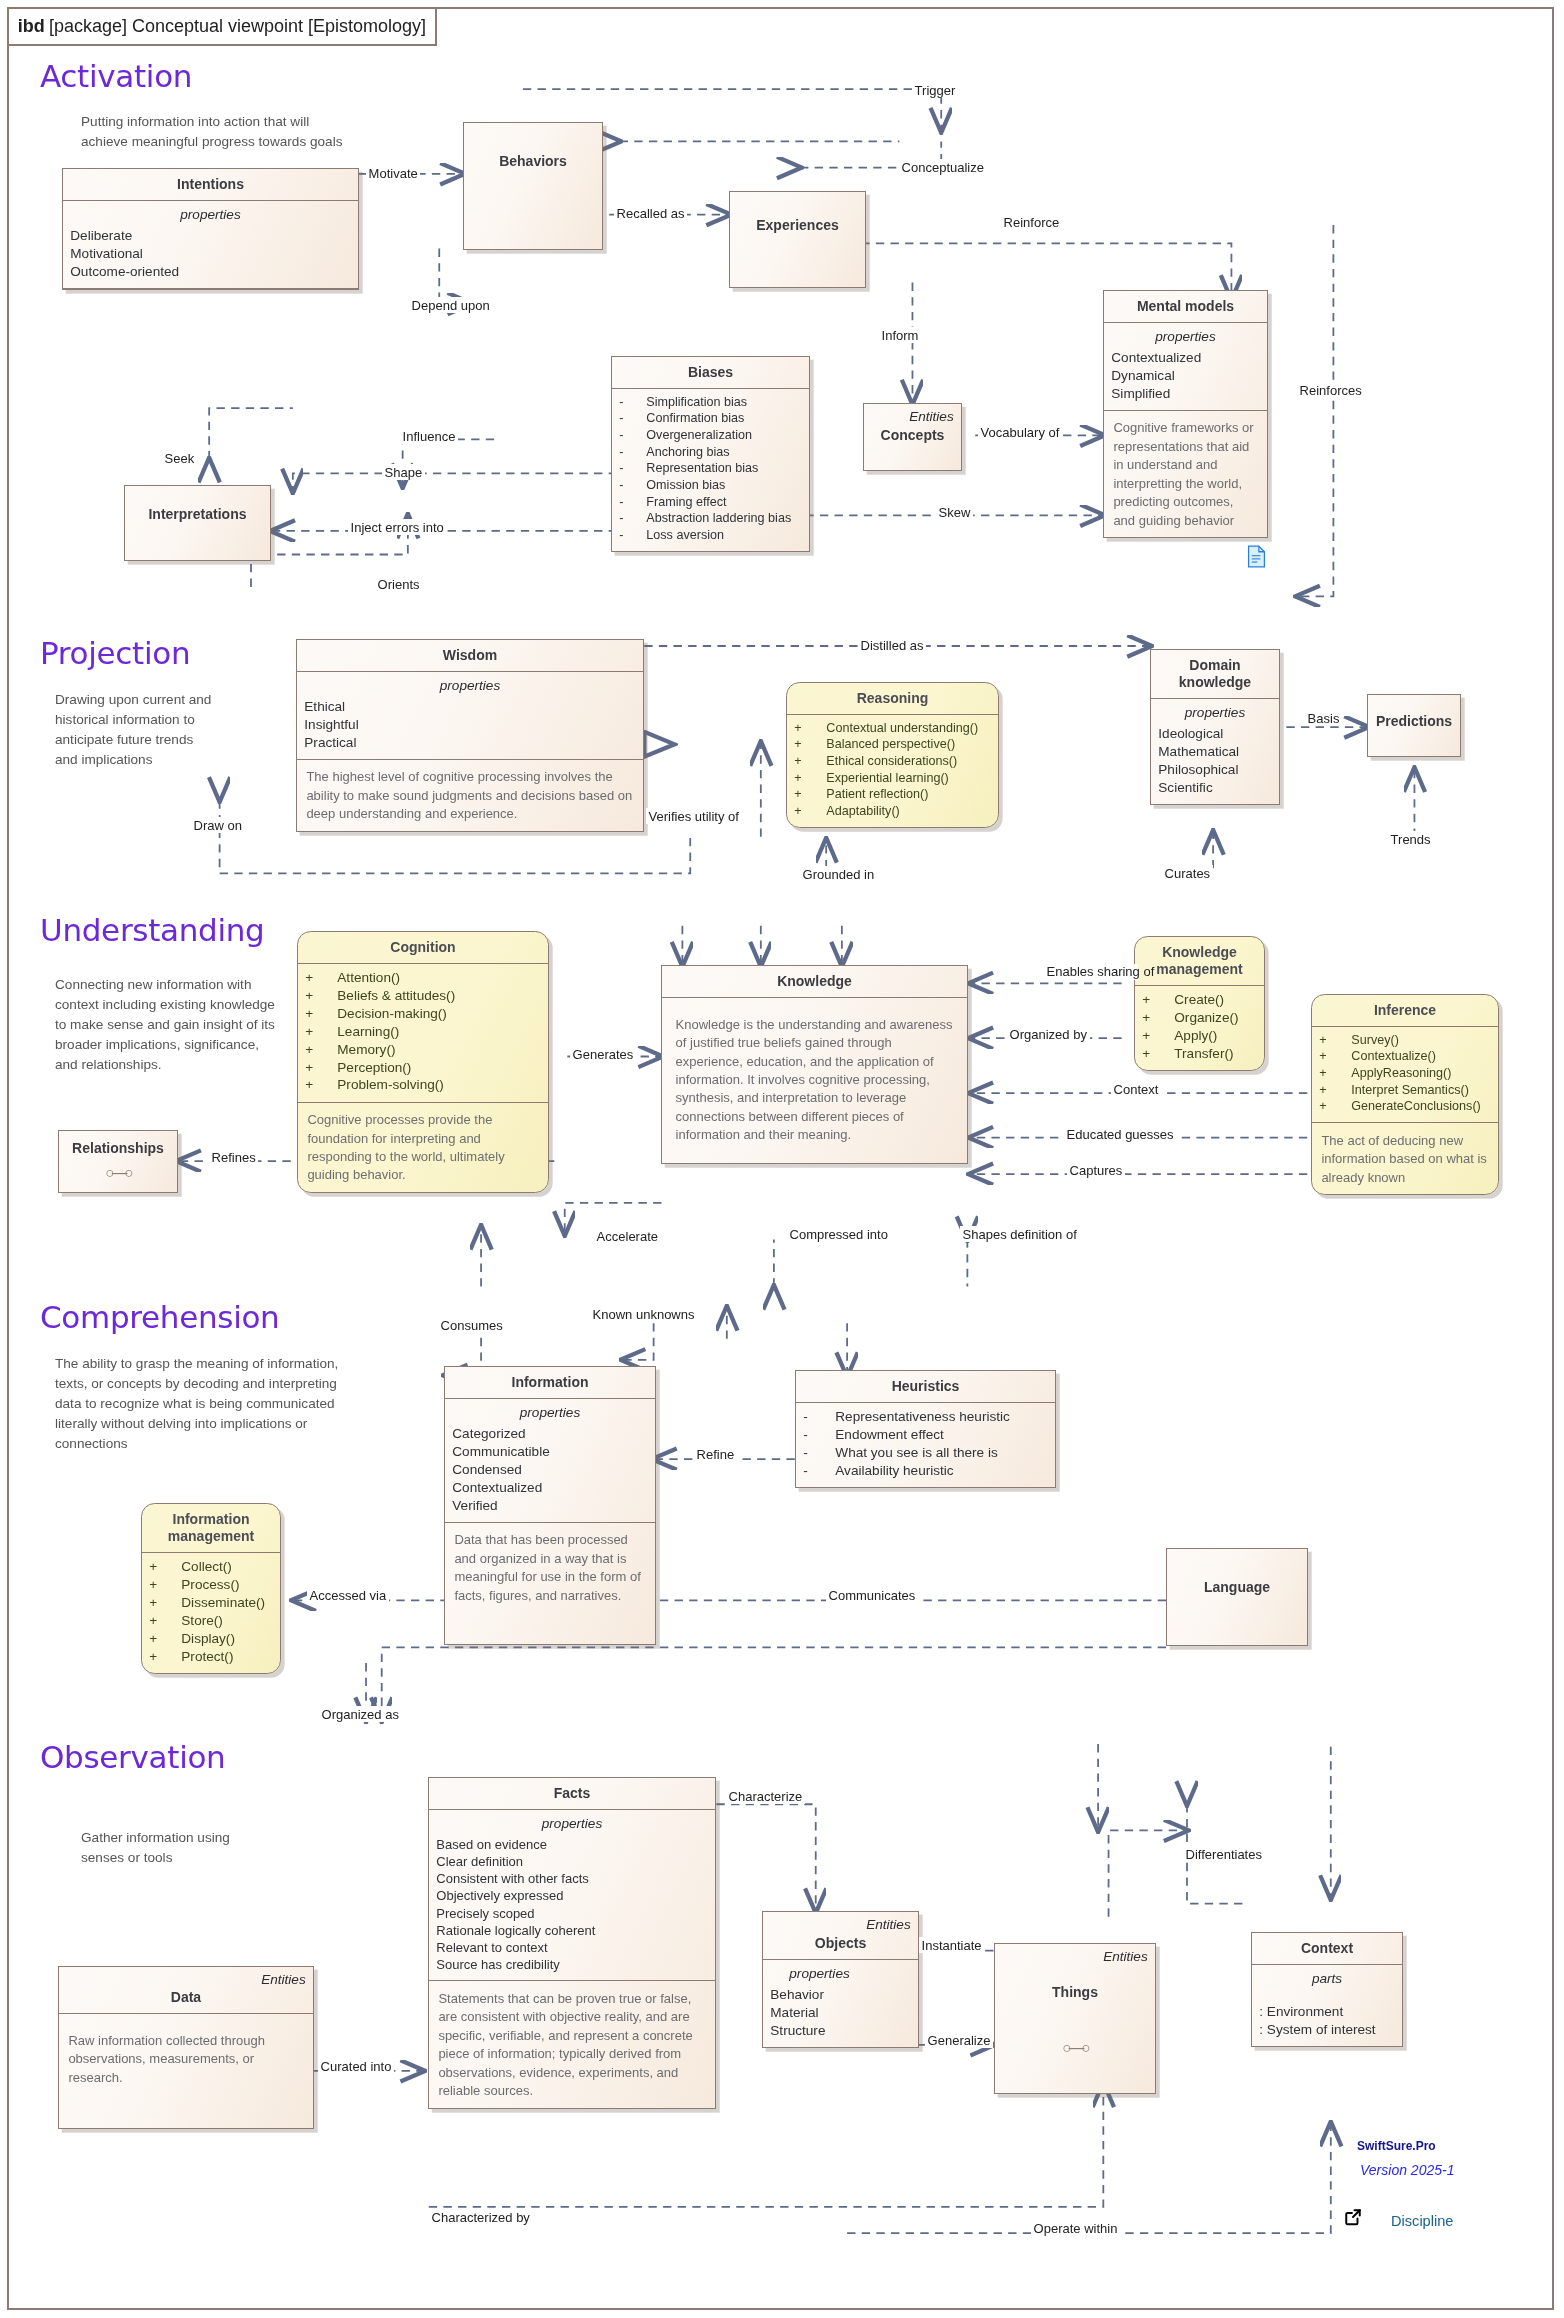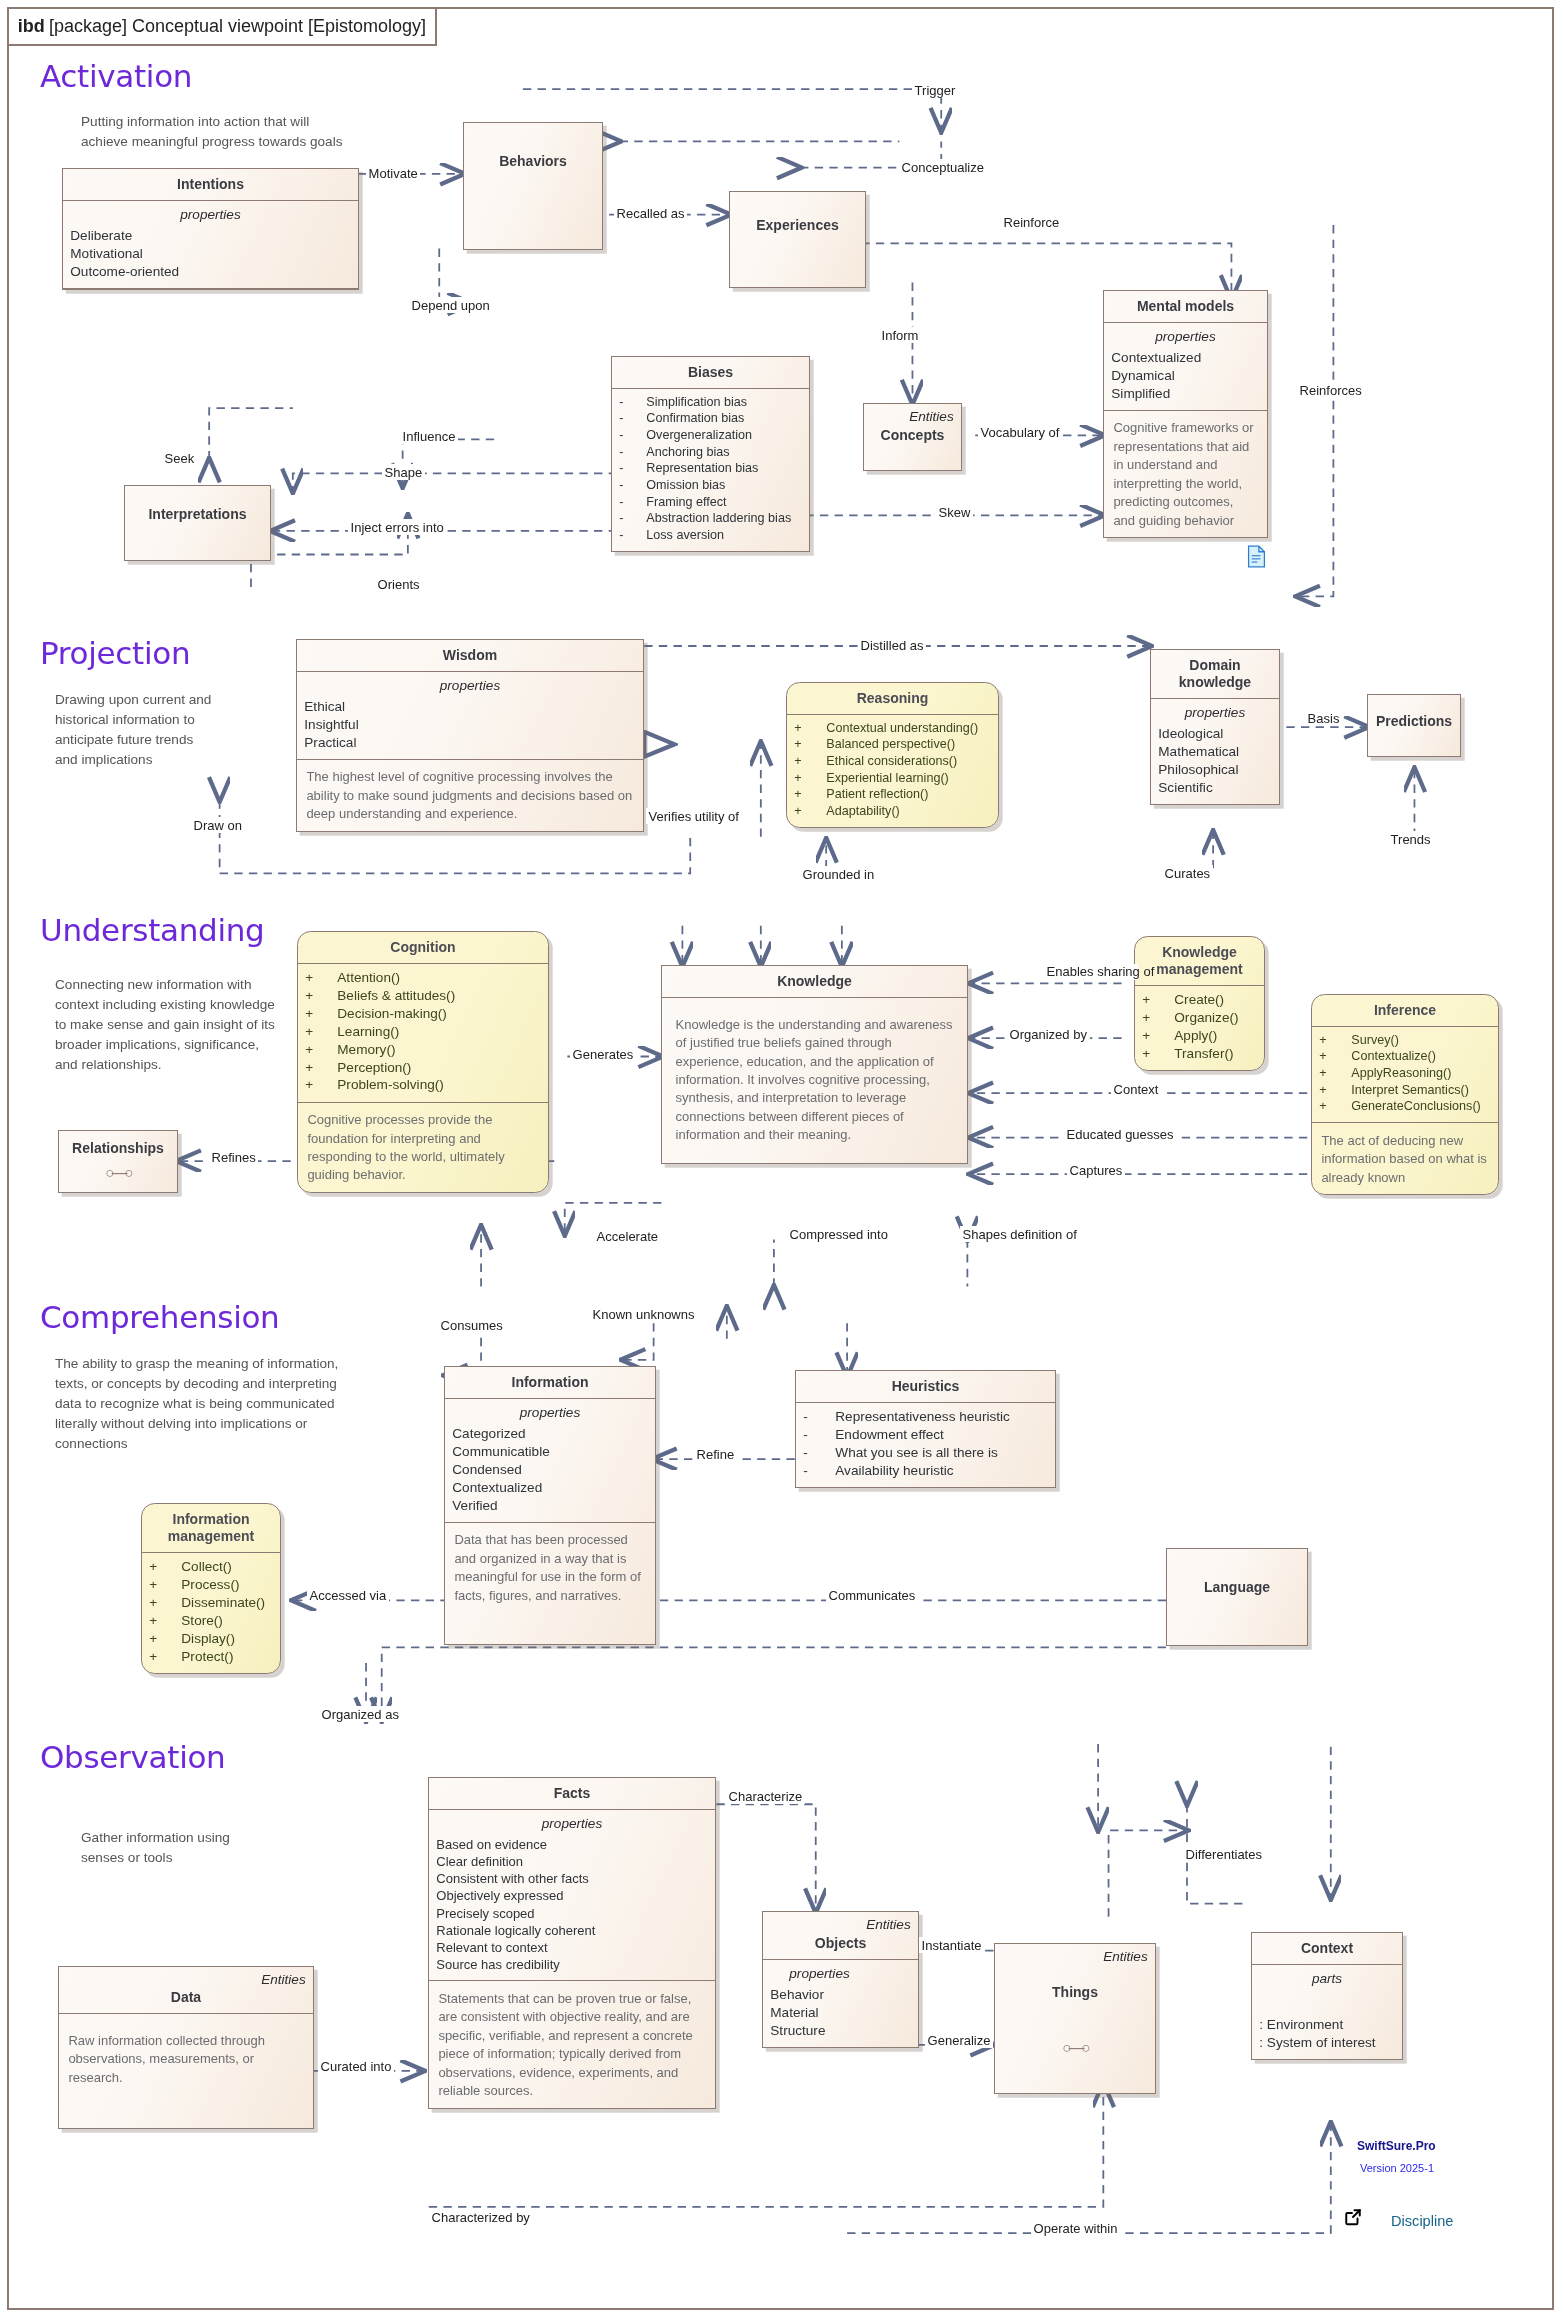--- a/index.html
+++ b/index.html
@@ -38,21 +38,21 @@
   .node .oplist .vis{width:32px;flex:0 0 32px;}
 
   
   .edge{position:absolute;pointer-events:none;}
   .elabel{position:absolute;background:#fff;font-size:13px;color:#222;padding:0.5px 2.6px;white-space:nowrap;}
 
   
   .assoc-glyph{text-align:center;color:#8d7b73;font-size:15.7px;letter-spacing:-3.1px;padding-bottom:5.2px;}
   .doc-icon{position:absolute;width:19px;height:23px;}
   .brand{position:absolute;font-size:12px;font-weight:bold;color:#14148c;}
-  .brandver{position:absolute;font-size:11px;color:#2a2aee;}
+  .brandver{position:absolute;font-size:14px;color:#2a2aee;font-style:italic;}
   .disc{position:absolute;font-size:14.6px;color:#16648c;}
   .extlink{position:absolute;width:18px;height:18px;}
 </style>
 </head>
 <body>
 
 <div id="canvas">
 
   <div class="band" style="top:37px;height:586px;background:#f9e7cf;"></div>
   <div class="band" style="top:622px;height:277px;background:#7ee787;"></div>
@@ -525,21 +525,21 @@
     <div class="stereo">Entities</div>
     <div class="hdr" style="padding-top:20px;">Things</div>
     <div class="assoc-glyph" style="padding-top:31px;">○—○</div>
   </div>
 
   <div class="node" style="left:1251px;top:1932px;width:152px;">
     <div class="hdr">Context</div>
     <div class="sep"></div>
     <div class="compart plist">
       <span class="pt">parts</span>
-      <div style="margin-top:28px;">: Environment</div>
+      <div style="margin-top:15px;">: Environment</div>
       <div>: System of interest</div>
     </div>
   </div>
 
   <div class="elabel" style="left:366px;top:165px;">Motivate</div>
   <div class="elabel" style="left:409px;top:297px;">Depend upon</div>
   <div class="elabel" style="left:614px;top:205px;">Recalled as</div>
   <div class="elabel" style="left:912px;top:82px;">Trigger</div>
   <div class="elabel" style="left:899px;top:159px;">Conceptualize</div>
   <div class="elabel" style="left:1001px;top:214px;">Reinforce</div>

